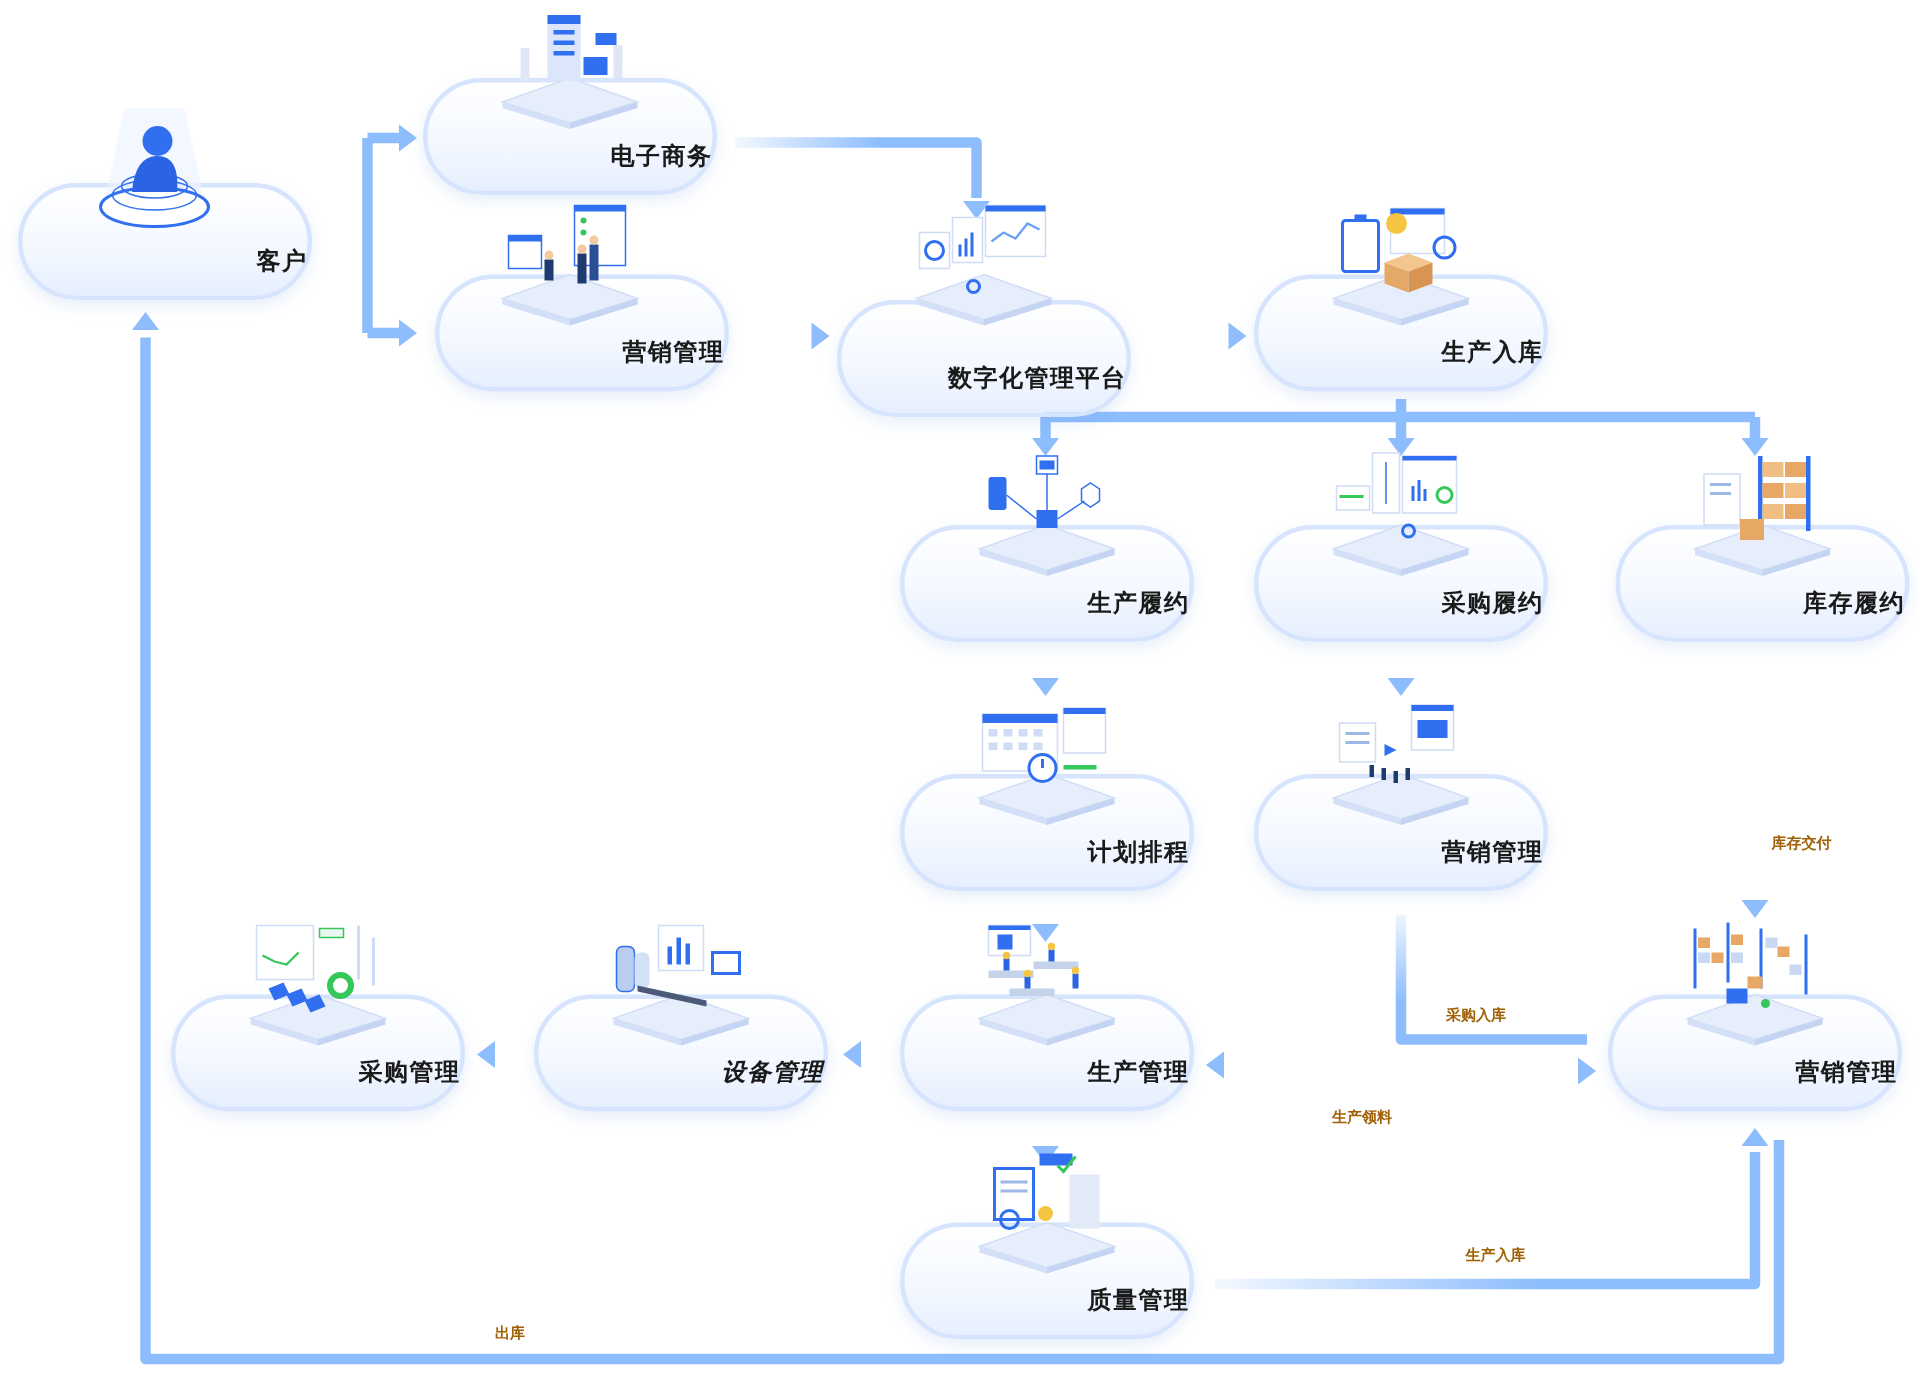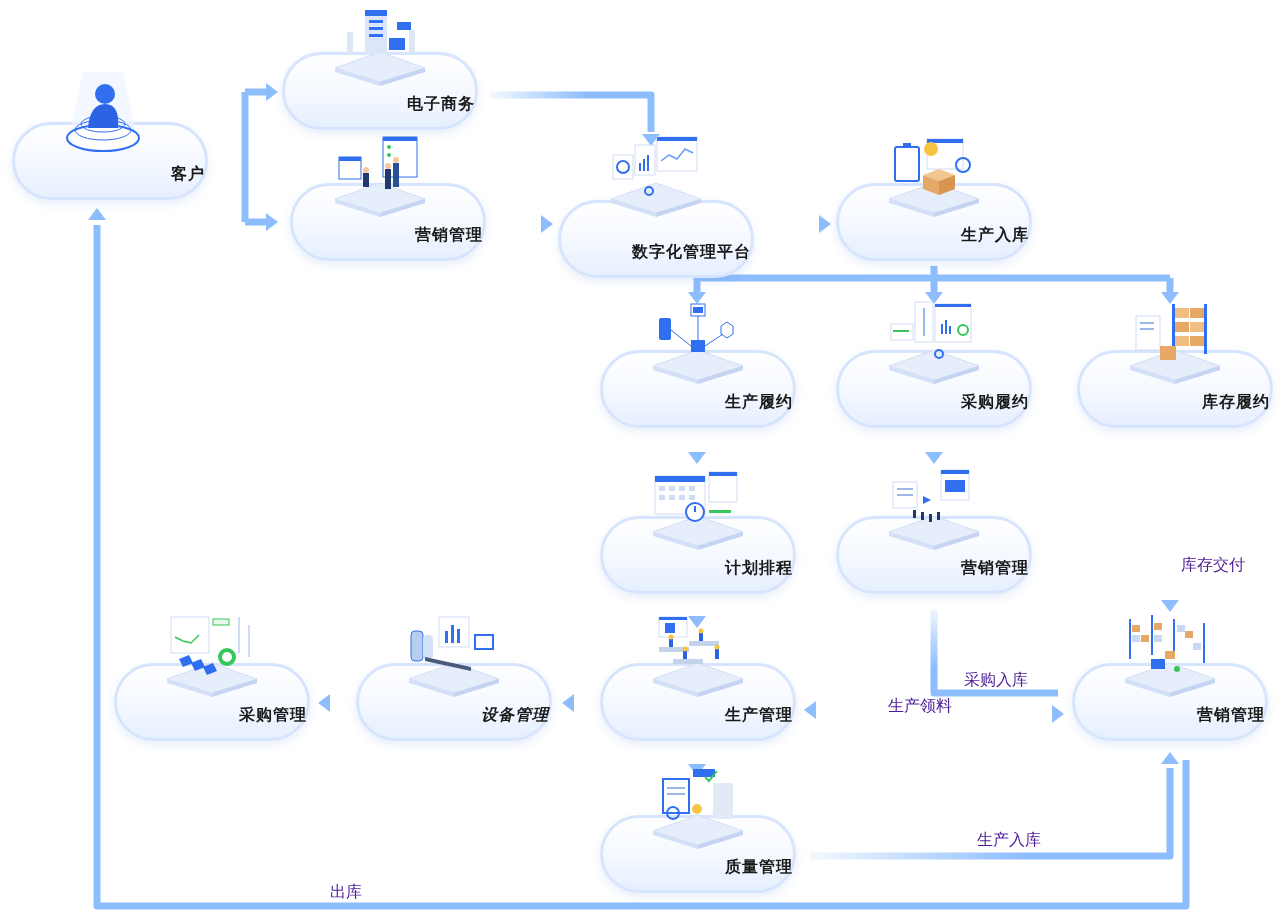--- a/index.html
+++ b/index.html
@@ -6,21 +6,21 @@
   body { width:1280px; height:920px; position:relative; overflow:hidden;
          font-family:"DejaVu Sans","Liberation Sans",sans-serif; }
   #canvas { position:absolute; left:0; top:0; width:1280px; height:920px; }
   .node { position:absolute; width:196px; height:78px; border-radius:39px;
           background:linear-gradient(180deg,#ffffff 0%,#f4f8ff 55%,#e6efff 100%);
           border:3px solid #d6e5fd; box-sizing:border-box;
           box-shadow:0 4px 10px rgba(120,160,230,0.18); }
   .node .label { position:absolute; left:0; right:0; bottom:12px; text-align:right;
           font-size:16px; font-weight:bold; color:#1a1a1a; letter-spacing:1px; }
   .illus { position:absolute; width:110px; height:80px; }
-  .edge-label { position:absolute; font-size:16px; font-weight:normal; color:#4c1d95; white-space:nowrap; }
+  .edge-label { position:absolute; font-size:10px; font-weight:bold; color:#a16207; white-space:nowrap; }
 </style>
 </head>
 <body>
 
 <svg id="canvas" width="1280" height="920" viewBox="0 0 1280 920">
   <defs>
     <linearGradient id="fadeR" x1="0" x2="1" y1="0" y2="0">
       <stop offset="0" stop-color="#8dbdfd" stop-opacity="0.1"></stop>
       <stop offset="0.6" stop-color="#8dbdfd" stop-opacity="1"></stop>
     </linearGradient>
@@ -374,15 +374,15 @@
            <rect x="50" y="4" width="22" height="8" fill="#2f6ff0"></rect>
            <rect x="70" y="18" width="20" height="36" fill="#e2eaf8"></rect>
            <polyline points="62,12 66,16 74,6" fill="none" stroke="#34c759" stroke-width="2"></polyline>
            <circle cx="30" cy="48" r="6" fill="none" stroke="#2f6ff0" stroke-width="2"></circle>
         <circle cx="54" cy="44" r="5" fill="#f5c542"></circle>
       </svg></div>
   </div>
 
 <div class="edge-label" style="left:1181px;top:555px;">库存交付</div>
 <div class="edge-label" style="left:964px;top:670px;text-align:right;">采购入库</div>
-<div class="edge-label" style="left:888px;top:696px;">生产领料</div>
+<div class="edge-label" style="left:888px;top:738px;">生产领料</div>
 <div class="edge-label" style="left:977px;top:830px;">生产入库</div>
 <div class="edge-label" style="left:330px;top:882px;">出库</div>
 
 </body></html>

